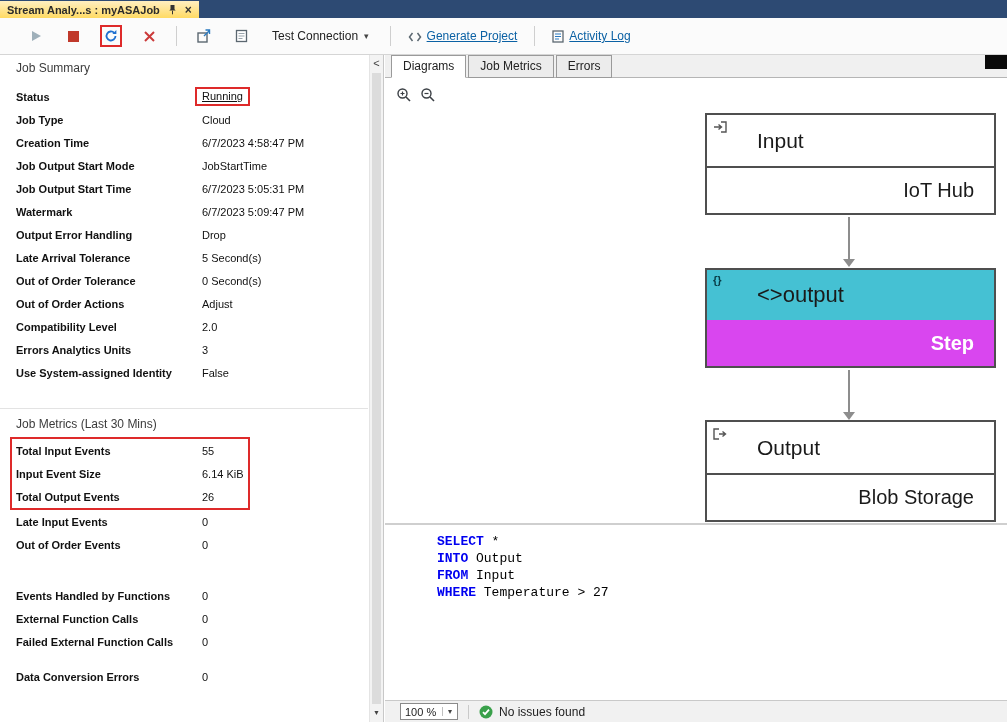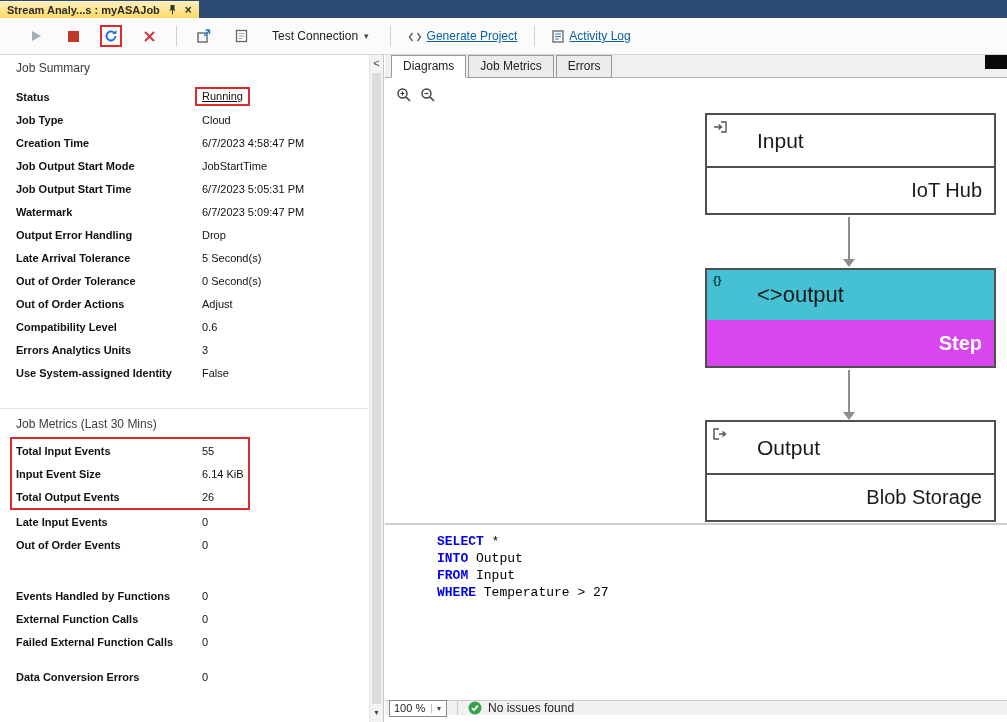--- a/index.html
+++ b/index.html
@@ -58,39 +58,39 @@
 
   #diagram{height:445px;position:relative;background:#fff;overflow:hidden;}
   .zoom-btn{position:absolute;top:8px;width:18px;height:18px;display:flex;align-items:center;justify-content:center;}
   #zoom-in{left:10px;}  #zoom-out{left:34px;}
 
   .node{position:absolute;left:320px;width:287px;border:2px solid #4f4f4f;background:#fff;box-sizing:content-box;}
   .node-top{height:51px;position:relative;border-bottom:2px solid #4f4f4f;display:flex;align-items:center;}
   .node-top .node-icon{position:absolute;left:6px;top:4px;}
   .node-title{margin-left:50px;font-size:21px;color:#1a1a1a;}
   .node-bottom{height:45px;display:flex;align-items:center;justify-content:flex-end;
-    padding-right:12px;font-size:20px;color:#1a1a1a;}
+    padding-right:20px;font-size:20px;color:#1a1a1a;}
   .node.step .node-top{background:#45c1d3;border-bottom:none;height:50px;}
   .node.step .node-title{font-size:22px;}
   .node.step .node-bottom{background:#d946ef;color:#fff;font-weight:bold;height:46px;}
   .brace-icon{font-size:11px;font-weight:bold;color:#083c46;}
   #node-input{top:35px;}  #node-step{top:190px;}  #node-output{top:342px;}
   .arrow-line{position:absolute;left:463px;width:2px;background:#8d8d8d;}
   .arrow-head{position:absolute;left:458px;width:0;height:0;border-left:6px solid transparent;
     border-right:6px solid transparent;border-top:8px solid #8d8d8d;}
   #arrow1-line{top:139px;height:42px;} #arrow1-head{top:181px;}
   #arrow2-line{top:292px;height:42px;} #arrow2-head{top:334px;}
 
   #query{height:177px;border-top:2px solid #cfcfcf;background:#fff;box-sizing:border-box;
     padding:8px 0 0 52px;font-family:"Liberation Mono",monospace;font-size:13px;line-height:17px;color:#000;}
   .code-line{white-space:pre;}
   .kw{color:#0000f0;font-weight:bold;}
 
-  #statusbar{height:15px;background:#f1f1f1;border-top:1px solid #c9c9c9;display:flex;
-    align-items:center;padding-left:4px;gap:10px;box-sizing:border-box;}
+  #statusbar{height:22px;background:#f1f1f1;border-top:1px solid #c9c9c9;display:flex;
+    align-items:center;padding-left:15px;gap:10px;box-sizing:border-box;}
   .zoom-combo{display:flex;width:58px;height:17px;background:#fff;border:1px solid #8a8a8a;
     font-size:11px;align-items:center;box-sizing:border-box;}
   .zoom-combo .combo-text{flex:1;padding-left:4px;color:#222;}
   .zoom-combo .combo-arrow{width:14px;text-align:center;border-left:1px solid #c0c0c0;font-size:8px;color:#444;}
   .sb-sep{width:1px;height:14px;background:#c9c9c9;}
   .sb-msg{display:flex;align-items:center;gap:6px;font-size:12px;color:#222;}
 </style>
 </head>
 <body>
 
@@ -205,21 +205,21 @@
       <div class="row">
         <span class="lbl">Out of Order Tolerance</span>
         <span class="val">0 Second(s)</span>
       </div>
       <div class="row">
         <span class="lbl">Out of Order Actions</span>
         <span class="val">Adjust</span>
       </div>
       <div class="row">
         <span class="lbl">Compatibility Level</span>
-        <span class="val">0.6</span>
+        <span class="val">2.0</span>
       </div>
       <div class="row">
         <span class="lbl">Errors Analytics Units</span>
         <span class="val">3</span>
       </div>
       <div class="row">
         <span class="lbl">Use System-assigned Identity</span>
         <span class="val">False</span>
       </div>
 

